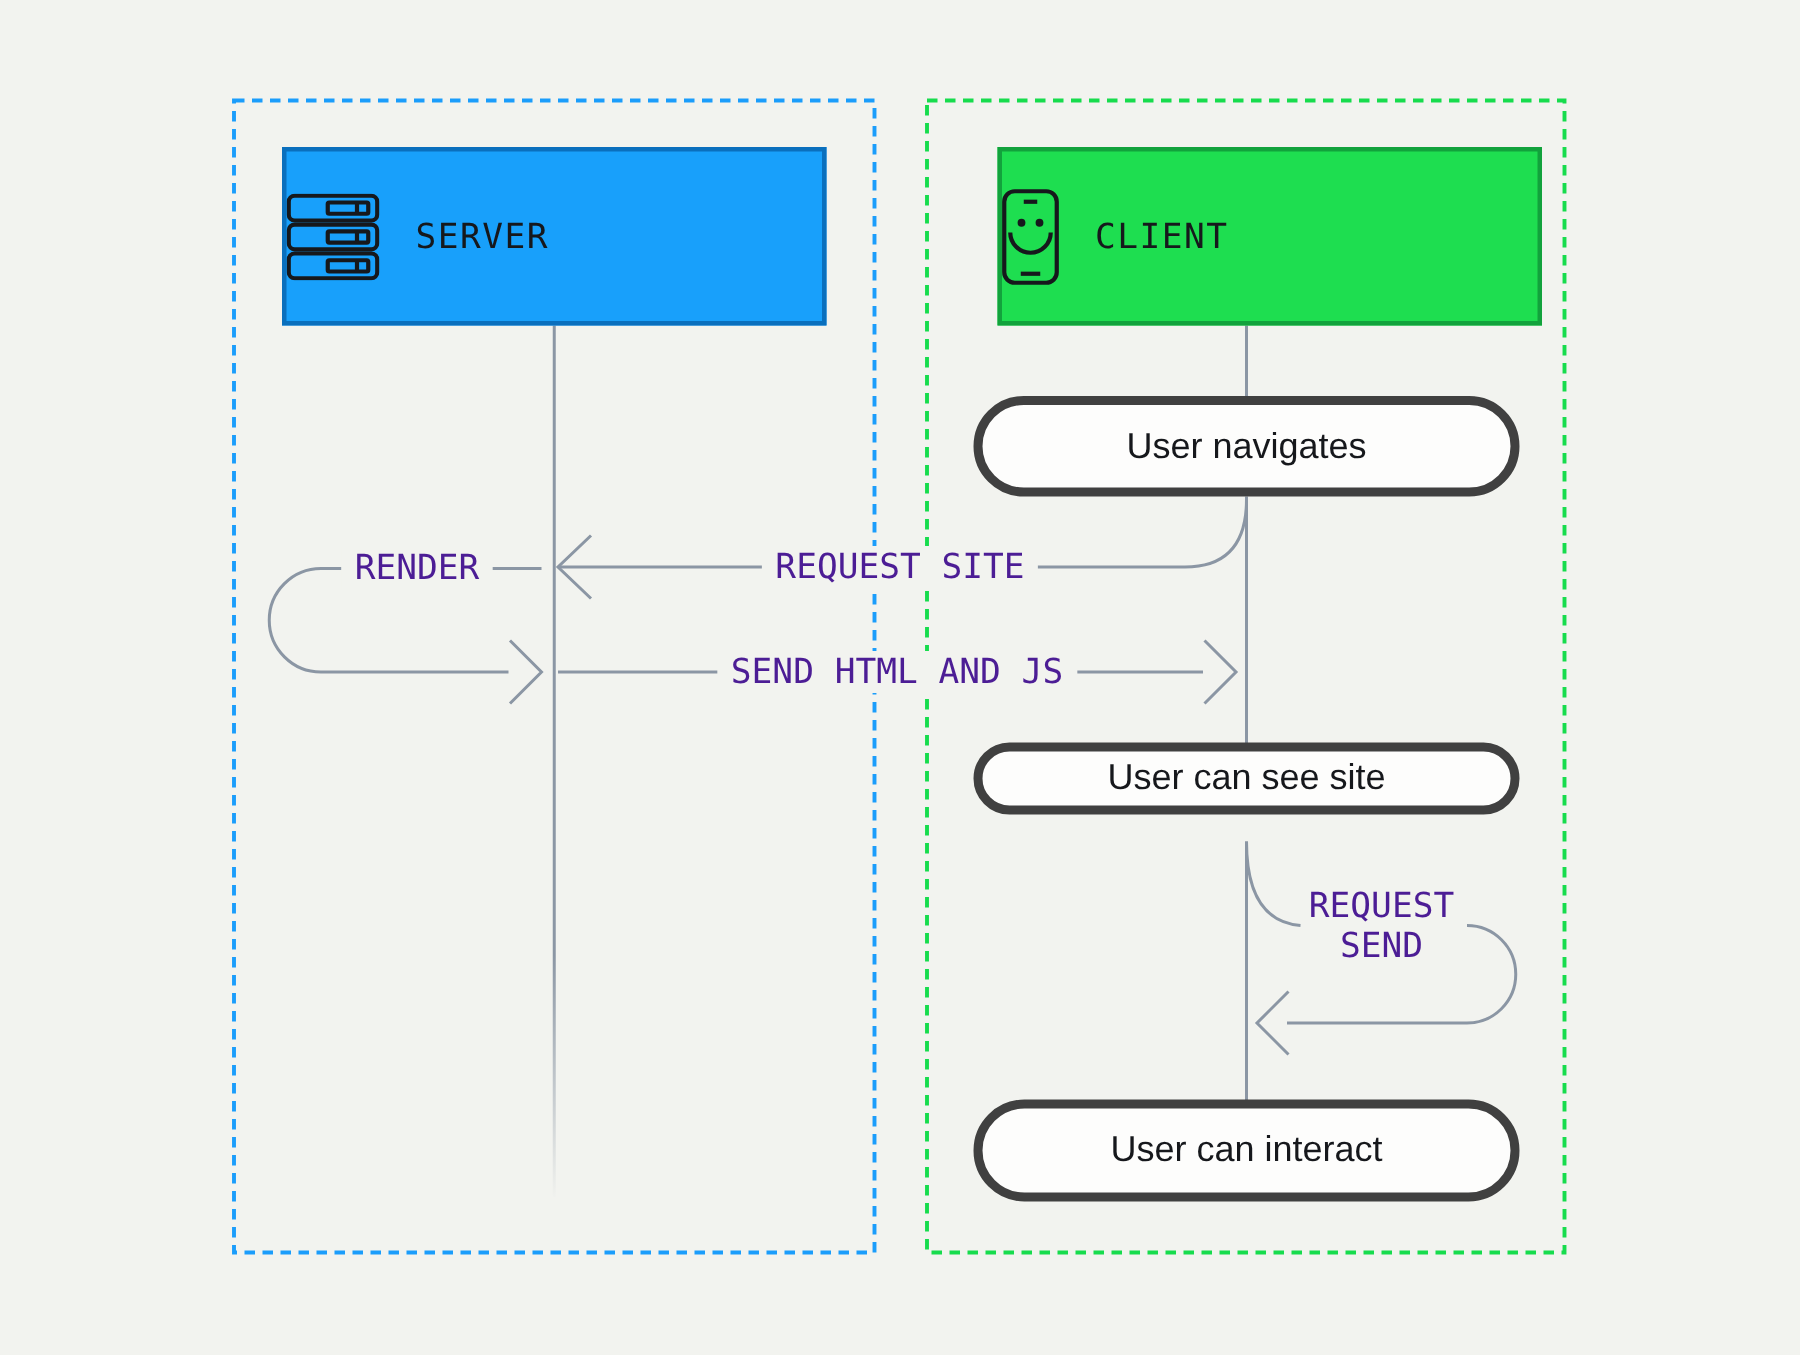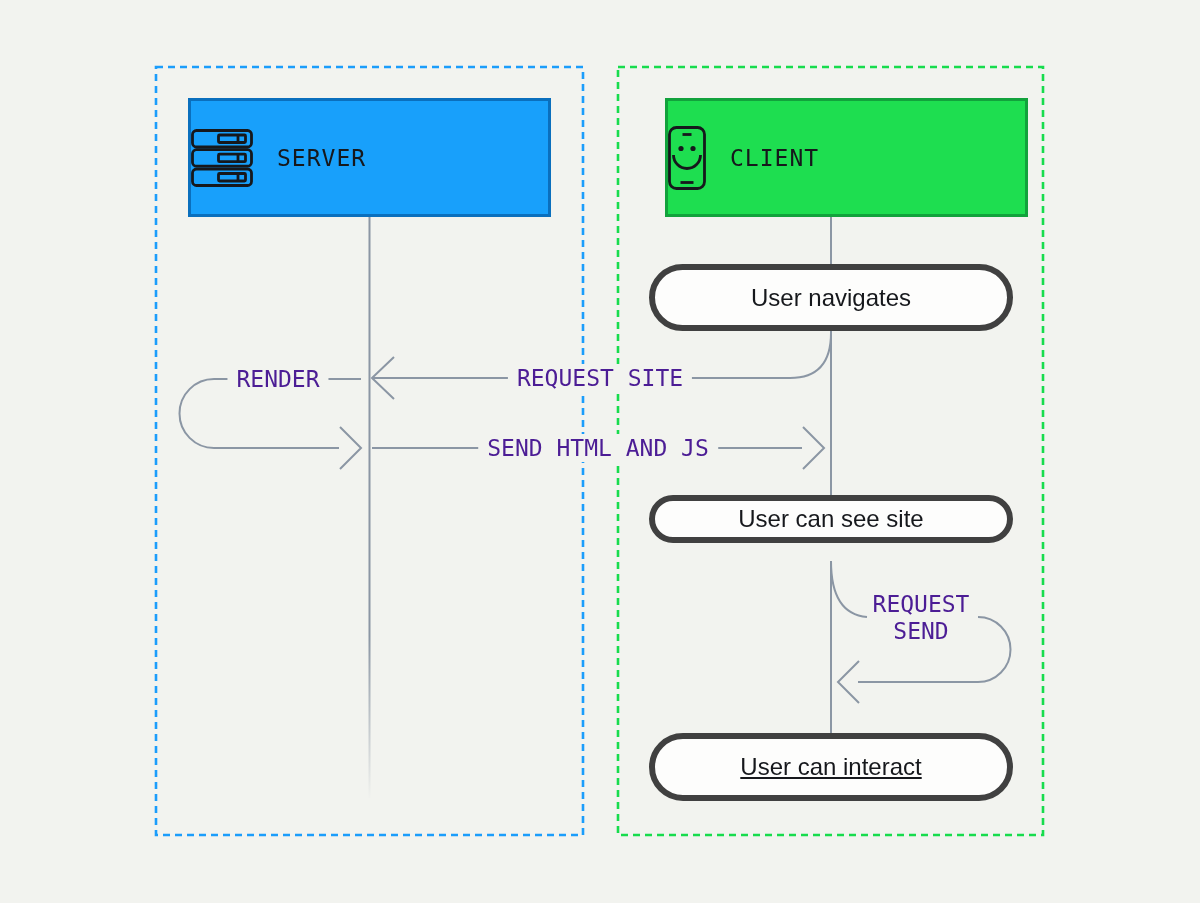--- a/index.html
+++ b/index.html
@@ -27,21 +27,21 @@
 
   .pill{
     position:absolute;left:649px;width:364px;height:67px;
     box-sizing:border-box;background:#FDFDFC;
     border:6px solid #404040;border-radius:40px;
     display:flex;align-items:center;justify-content:center;
     font-size:24px;color:#16181C;z-index:2;
   }
   .pill-1{top:264px;}
   .pill-2{top:495px;height:48px;}
-  .pill-3{top:733px;height:68px;text-decoration:underline;}
+  .pill-3{top:733px;height:68px;}
 
   .msg-label{
     position:absolute;transform:translate(-50%,-50%);
     font-family:"DejaVu Sans Mono", monospace;
     font-size:23px;color:#4c1d95;white-space:nowrap;
     background:#F2F3EF;padding:1px 9px;z-index:3;
   }
   .msg-render{left:278px;top:379px;}
   .msg-request{left:600px;top:378px;}
   .msg-send{left:598px;top:448px;}

